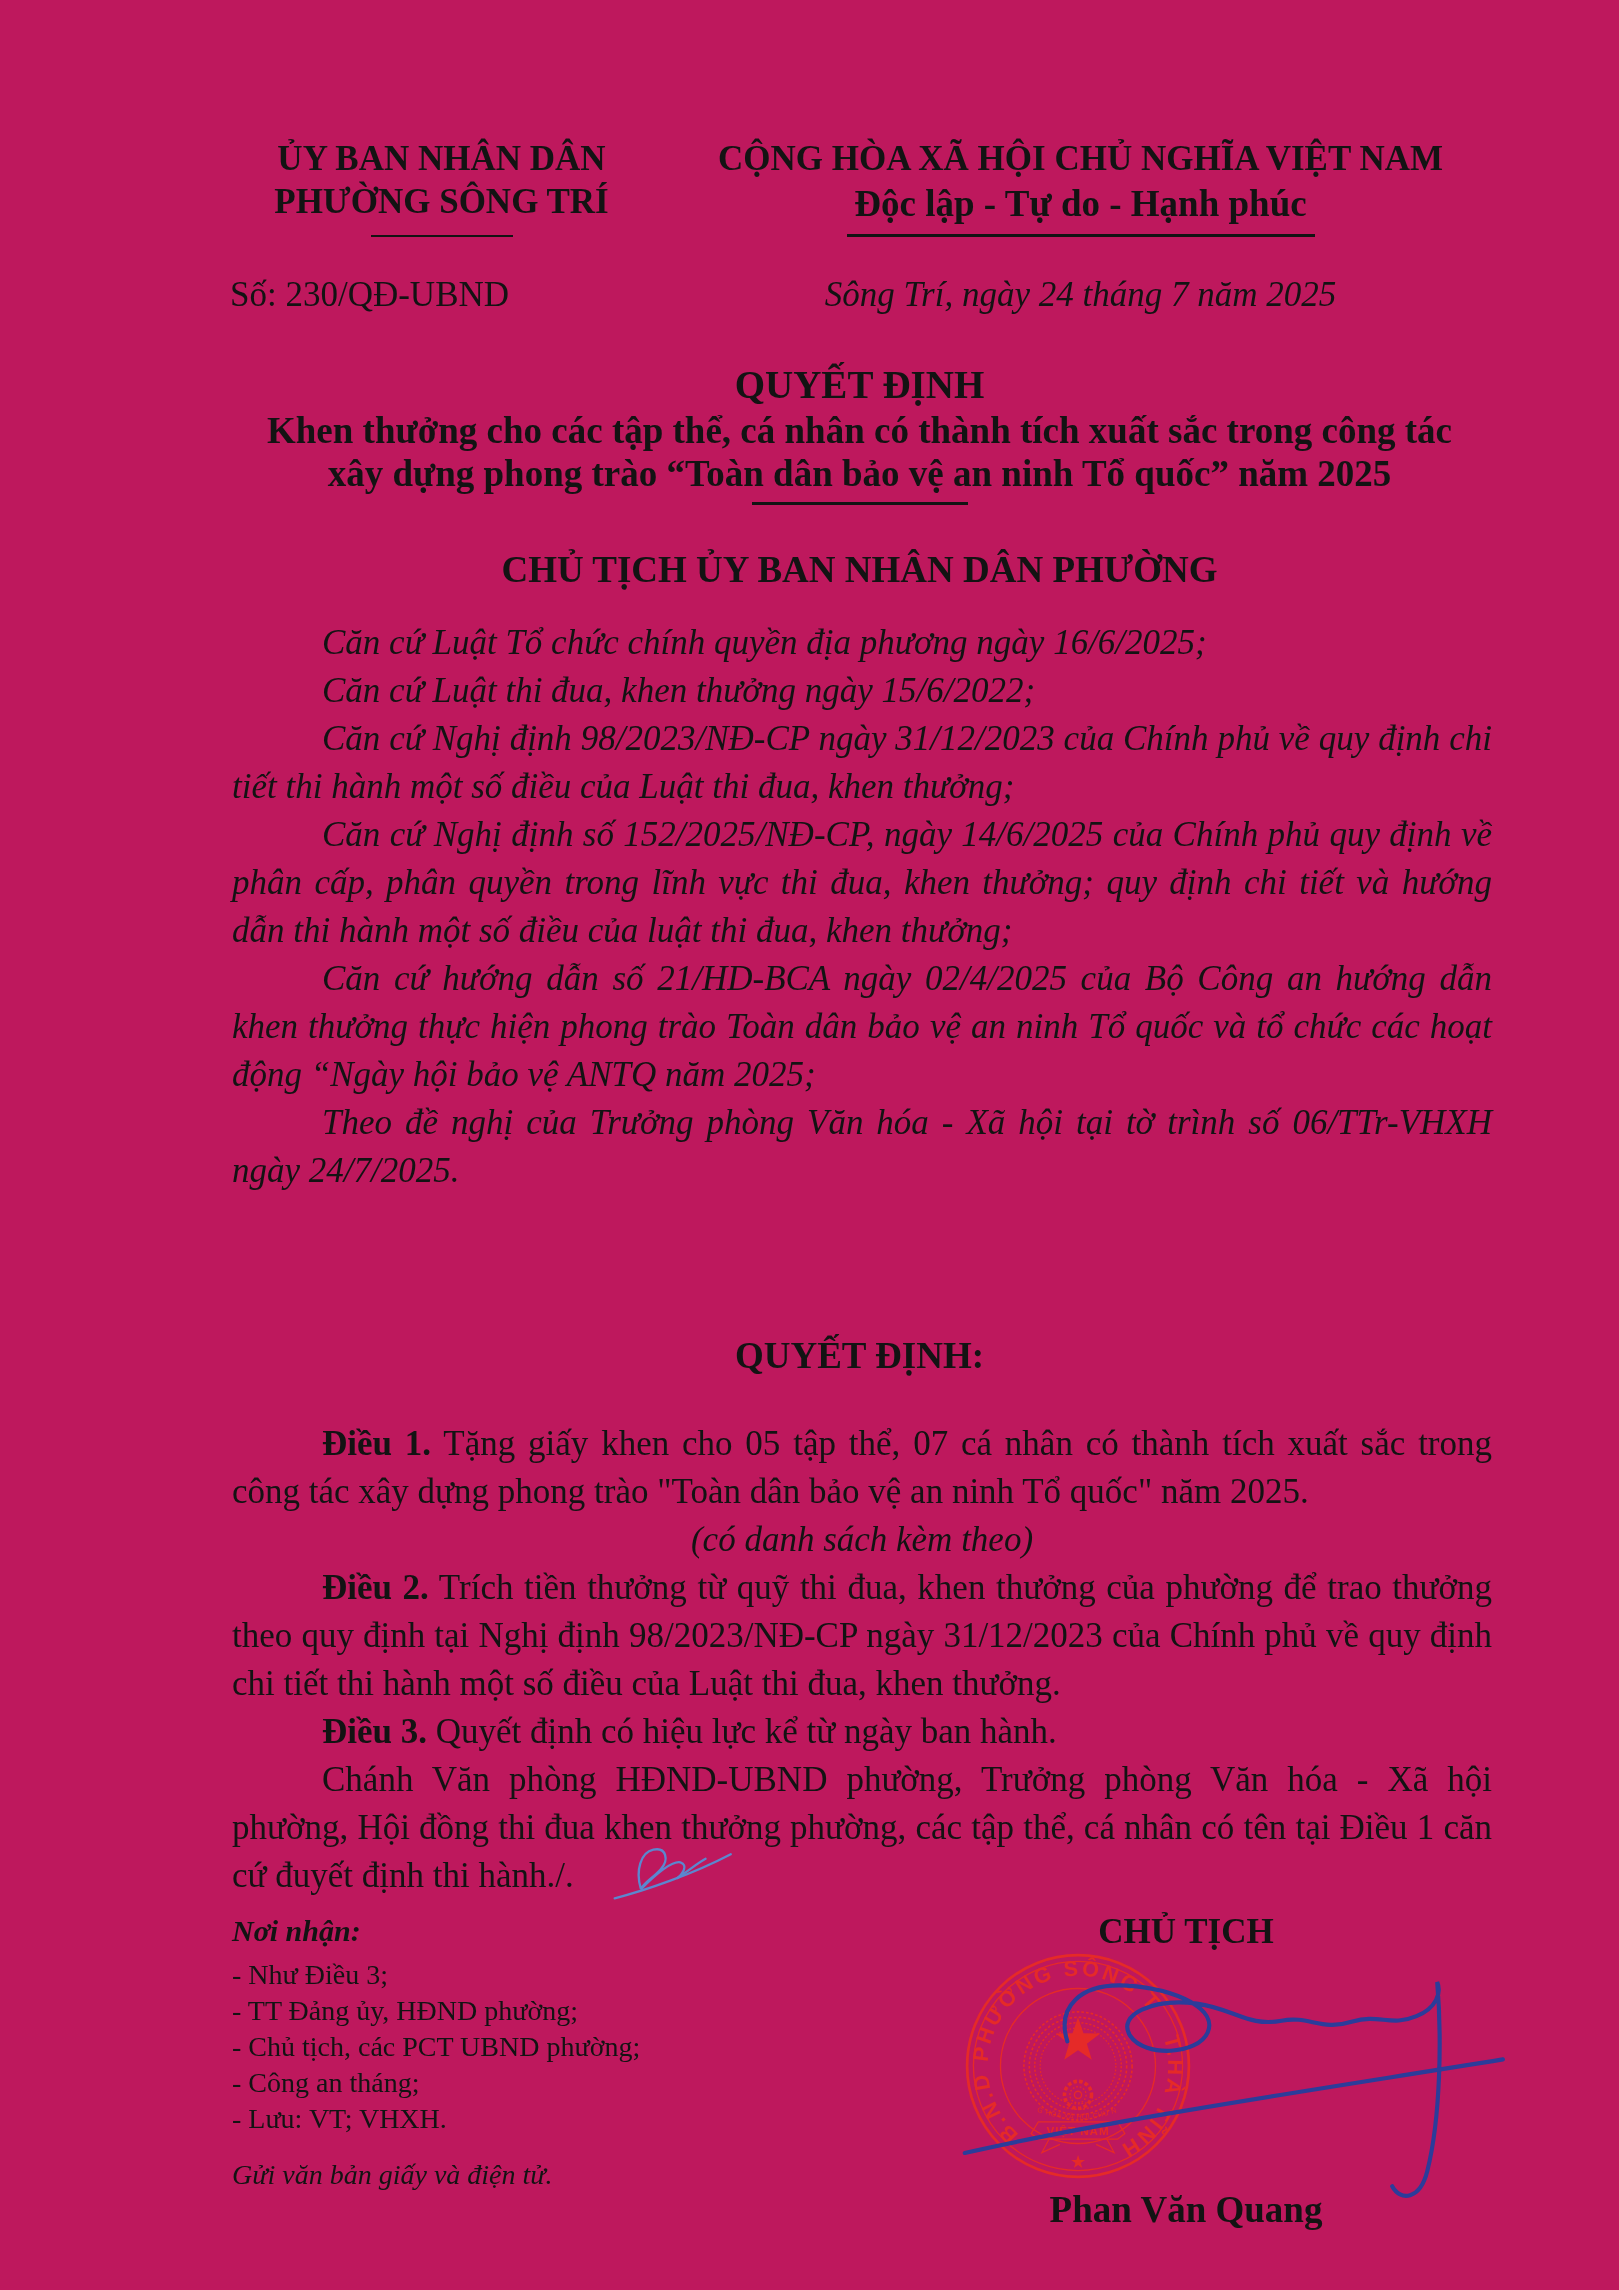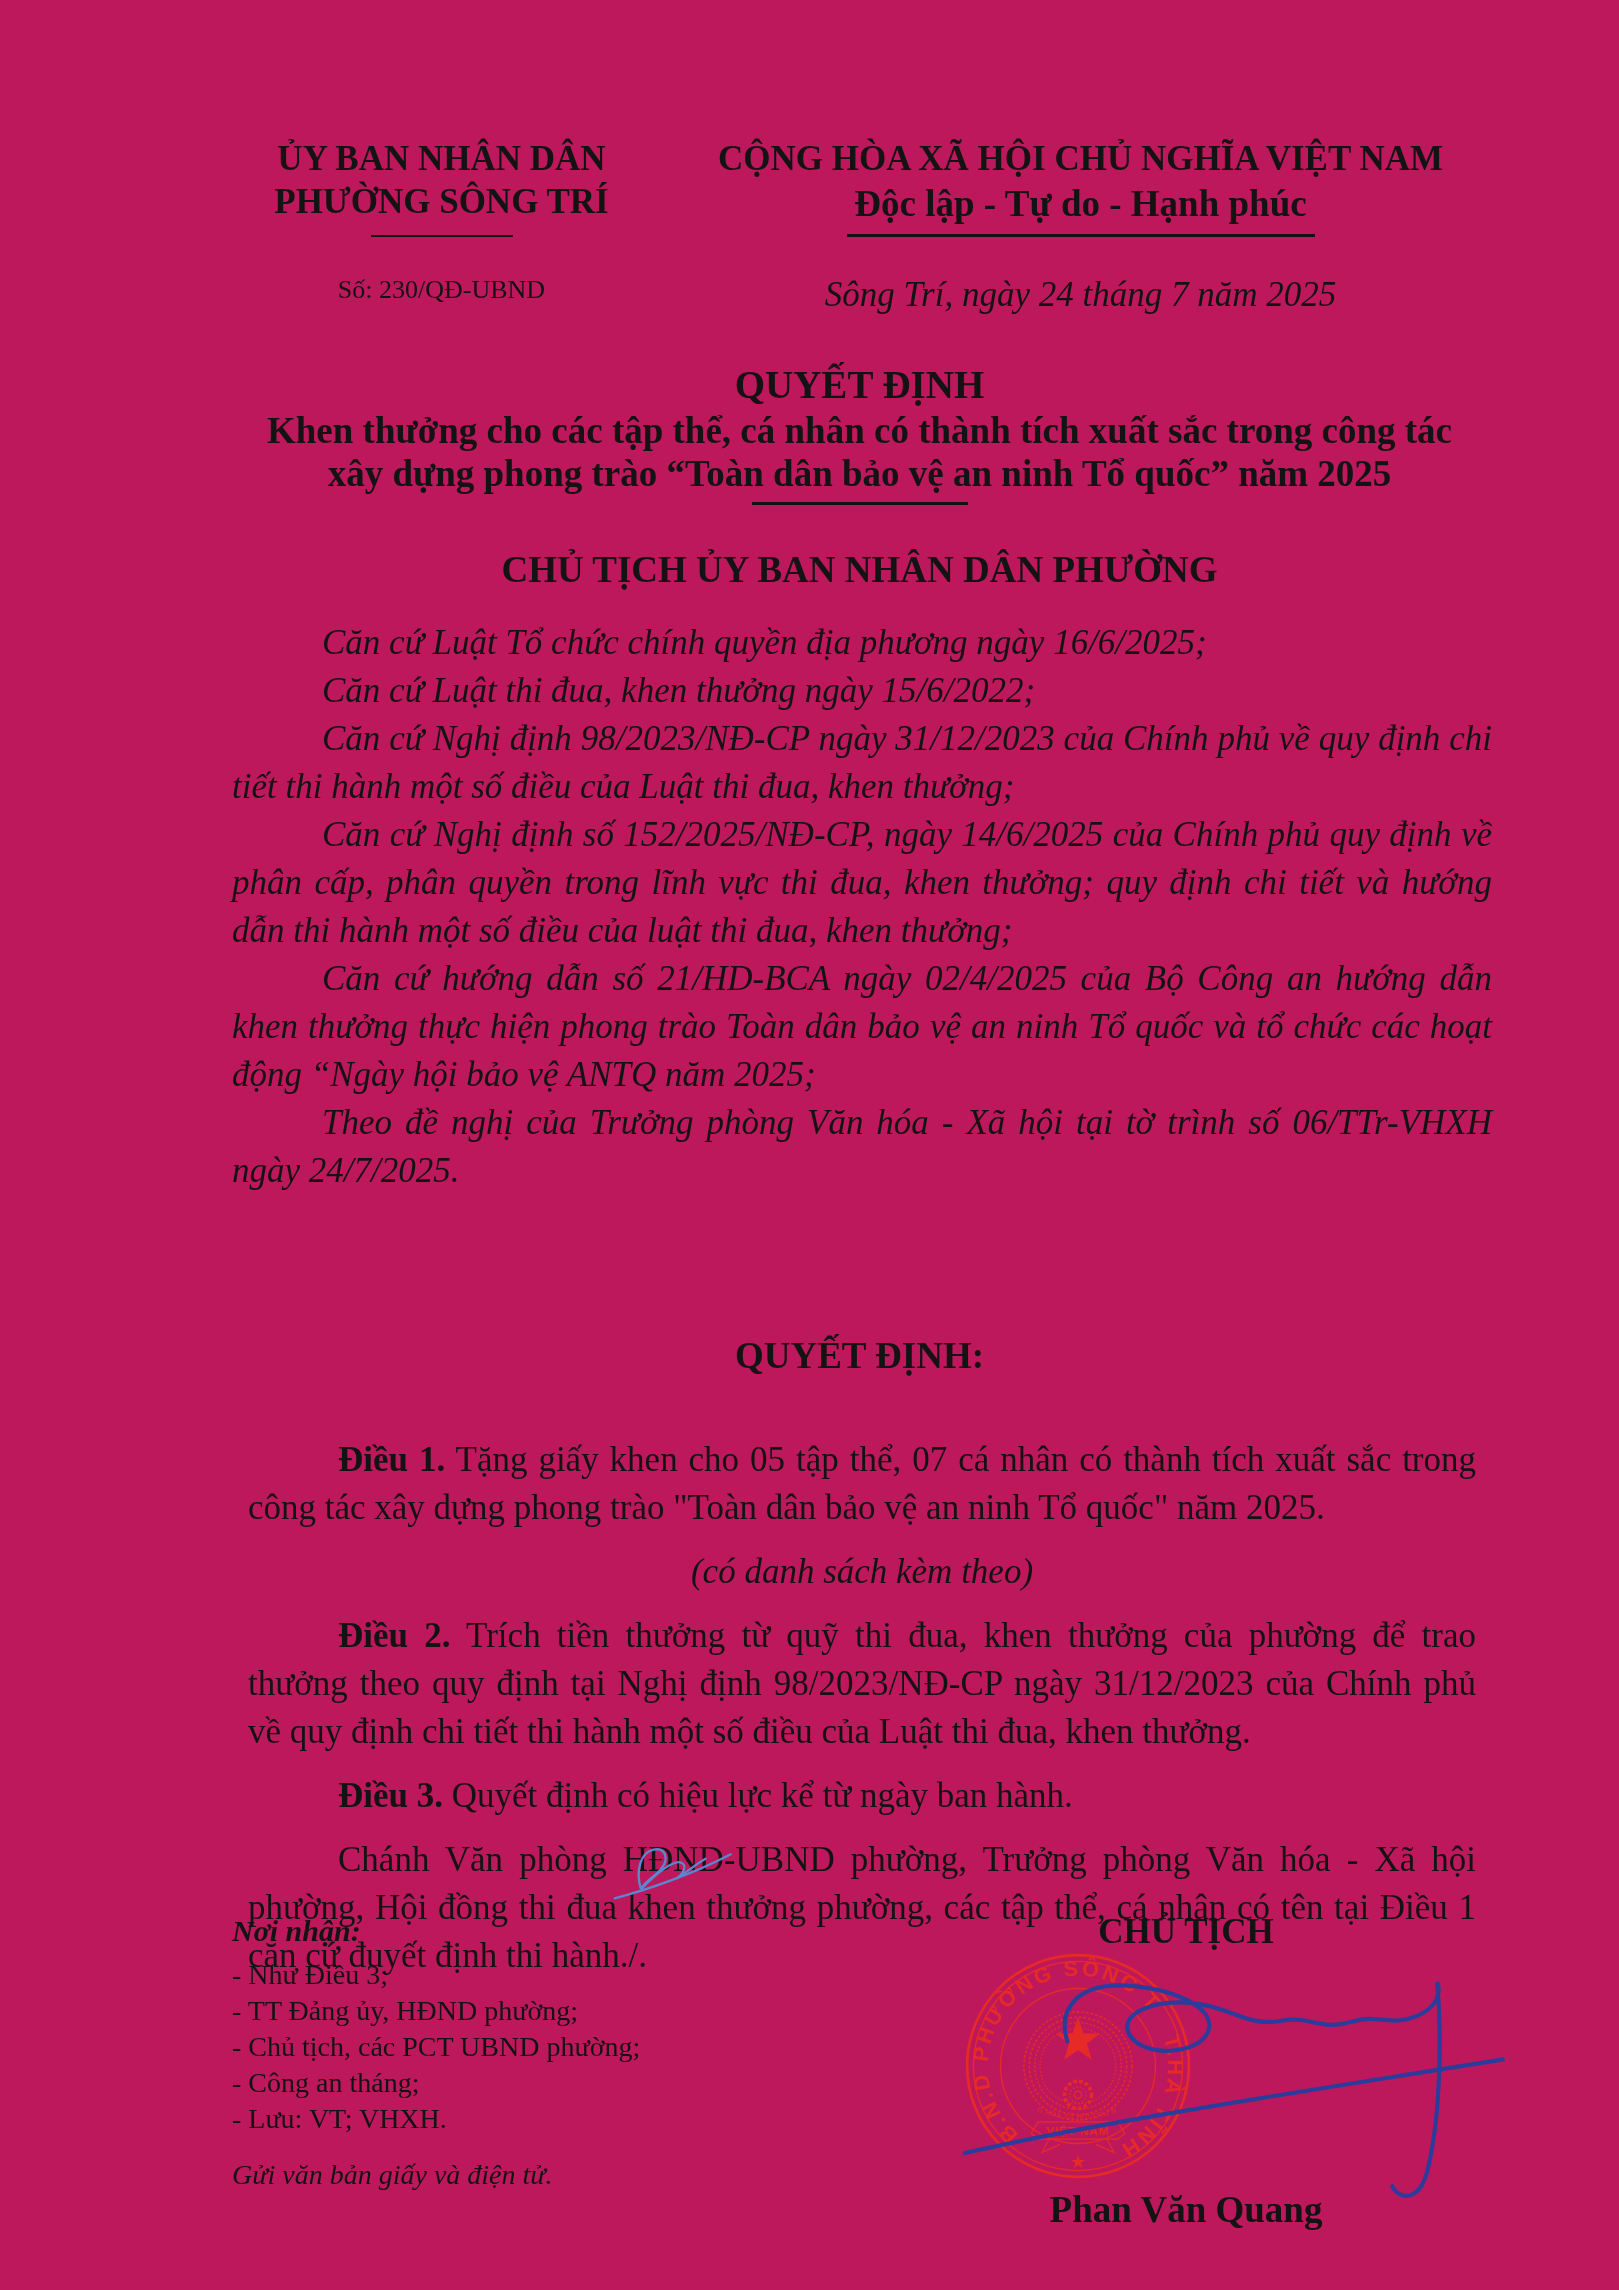--- a/index.html
+++ b/index.html
@@ -11,21 +11,21 @@
     color:#131313;
     overflow:hidden;
   }
   .abs{position:absolute;}
   .b{font-weight:bold;}
 
   
   .hdr-left{left:230px;top:137px;width:423px;text-align:center;}
   .org-line{font-weight:bold;font-size:35px;line-height:43px;}
   .org-rule{width:142px;height:2.7px;background:#131313;margin:11.7px auto 0;}
-  .doc-number{left:230px;top:275px;width:423px;text-align:center;font-size:26px;}
+  .doc-number{left:230px;top:275px;width:423px;font-size:35px;}
 
   .hdr-right{left:698px;top:137px;width:765px;text-align:center;}
   .motto-1{font-weight:bold;font-size:35px;line-height:43px;}
   .motto-2{font-weight:bold;font-size:37px;line-height:47px;}
   .motto-rule{width:468px;height:2.7px;background:#131313;margin:7.2px auto 0;}
   .place-date{left:698px;top:275px;width:765px;text-align:center;font-style:italic;font-size:35px;}
 
   
   .title-block{left:180px;top:360px;width:1359px;text-align:center;}
   .doc-kind{font-weight:bold;font-size:39px;line-height:49px;}
@@ -36,21 +36,21 @@
   
   .preamble{left:232px;top:619px;width:1260px;font-size:35px;line-height:48px;
     font-style:italic;text-align:justify;}
   .preamble p{margin:0;text-indent:90px;}
 
   .decision-heading{left:180px;top:1334px;width:1359px;text-align:center;
     font-weight:bold;font-size:37px;}
 
   
   .articles{left:232px;top:1420px;width:1260px;font-size:35px;line-height:48px;text-align:justify;}
-  .articles p{margin:16px;text-indent:90px;}
+  .articles p{margin:0;text-indent:90px;}
   .articles p.note{text-align:center;text-indent:0;font-style:italic;}
 
   
   .recipients-block{left:232px;top:1912px;width:576px;}
   .recipients-label{font-weight:bold;font-style:italic;font-size:30px;line-height:38px;}
   .recipient{font-size:28px;line-height:36px;}
   .recipients-list{margin-top:7.2px;}
   .delivery-note{font-style:italic;font-size:28px;margin-top:21.6px;}
 
   

